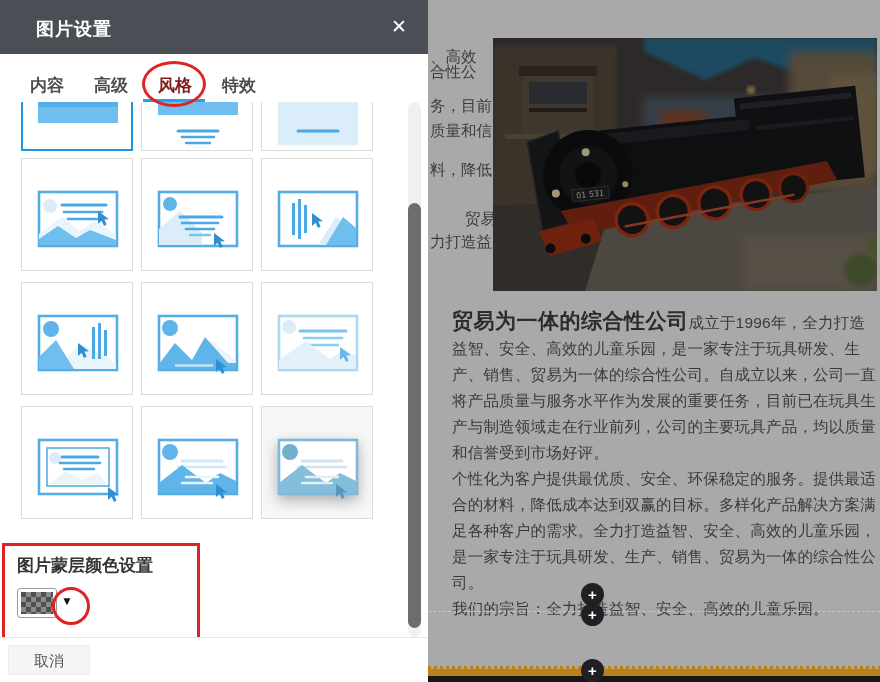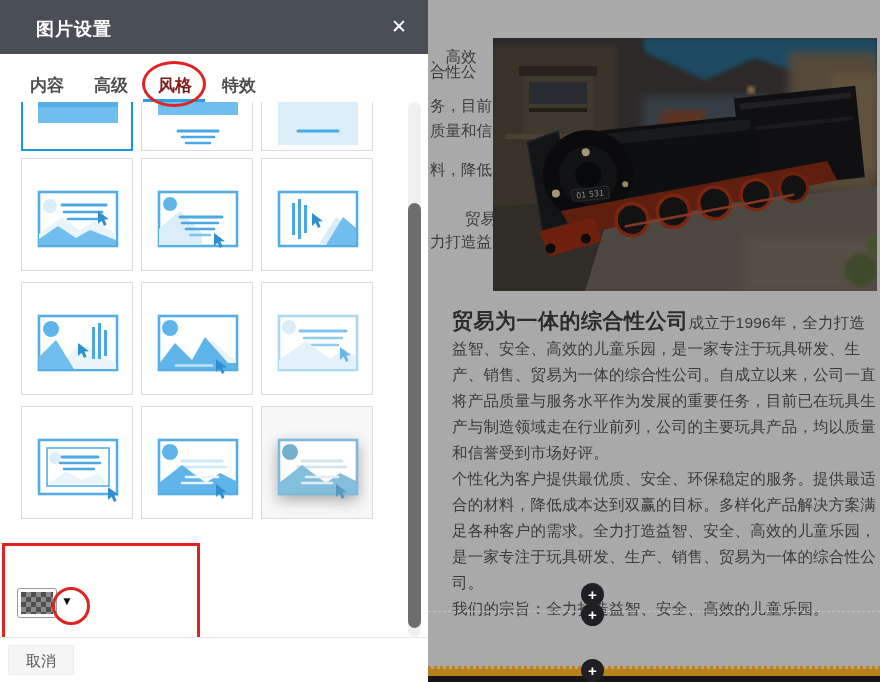--- a/index.html
+++ b/index.html
@@ -43,21 +43,21 @@
           border-radius:3px;background:#fff;box-sizing:border-box;cursor:pointer;}
   #swatch .checker{position:absolute;inset:3px;
      background-image:conic-gradient(#8b8b8b 0 25%,#4f4f4f 0 50%,#8b8b8b 0 75%,#4f4f4f 0);
      background-size:10px 10px;}
   #swatch-arrow{position:absolute;left:61px;top:492px;font-size:12px;color:#111;cursor:pointer;}
   .anno{position:absolute;border:3px solid #e02222;z-index:20;pointer-events:none;}
   #anno-tab{left:142px;top:61px;width:58px;height:40px;border-radius:50%;}
   #anno-rect{left:2px;top:441px;width:192px;height:91px;}
   #anno-drop{left:52px;top:485px;width:32px;height:32px;border-radius:50%;}
   #footer-sep{position:absolute;left:0;top:637px;width:428px;height:1px;background:#e8e8e8;}
-  #btn-cancel{position:absolute;left:8px;top:645px;width:66px;height:30px;background:#f5f5f5;
+  #btn-cancel{position:absolute;left:8px;top:645px;width:82px;height:30px;background:#f5f5f5;
       border:1px solid #ececec;color:#555;font-size:15px;text-align:center;line-height:30px;
       box-sizing:border-box;cursor:pointer;border-radius:2px;}
   #btn-save{position:absolute;left:327px;top:645px;width:90px;height:30px;background:#29a0e0;
       color:#fff;font-size:15px;text-align:center;line-height:30px;cursor:pointer;border-radius:3px;}
   #sb-track{position:absolute;left:408px;top:102px;width:13px;height:535px;background:#f0f0f0;border-radius:7px;}
   #sb-thumb{position:absolute;left:408px;top:203px;width:13px;height:425px;background:#6d6d6d;border-radius:7px;cursor:pointer;}
 </style>
 </head>
 <body>
 
@@ -285,20 +285,21 @@
               <line x1="40" x2="80" y1="54" y2="54" stroke="#d3e4ef" stroke-width="3" stroke-linecap="round"></line>
               <line x1="36" x2="84" y1="60" y2="60" stroke="#d3e4ef" stroke-width="2.6" stroke-linecap="round"></line>
               <polygon points="17,86 17,76 40,58 64,76 78,66 94,74 94,86" fill="#83bedd"></polygon>
               <line x1="44" x2="76" y1="70" y2="70" stroke="#e2edf4" stroke-width="2.6" stroke-linecap="round"></line>
               <line x1="40" x2="70" y1="76" y2="76" stroke="#e2edf4" stroke-width="2.4" stroke-linecap="round"></line>
               <path transform="translate(74,77)" d="M0 0 L0 13 L3.6 9.8 L6 15 L8.6 13.6 L6.3 8.6 L11 8.3 Z" fill="#5796bd"></path>
             </svg>
           </div>
         </div>
 
+      <div id="mask-label">图片蒙层颜色设置</div>
       <div id="swatch">
         <div class="checker"></div>
       </div>
       <span id="swatch-arrow">▼</span>
 
       <div class="anno" id="anno-rect"></div>
       <div class="anno" id="anno-drop"></div>
     </div>
 
     <div class="anno" id="anno-tab"></div>

